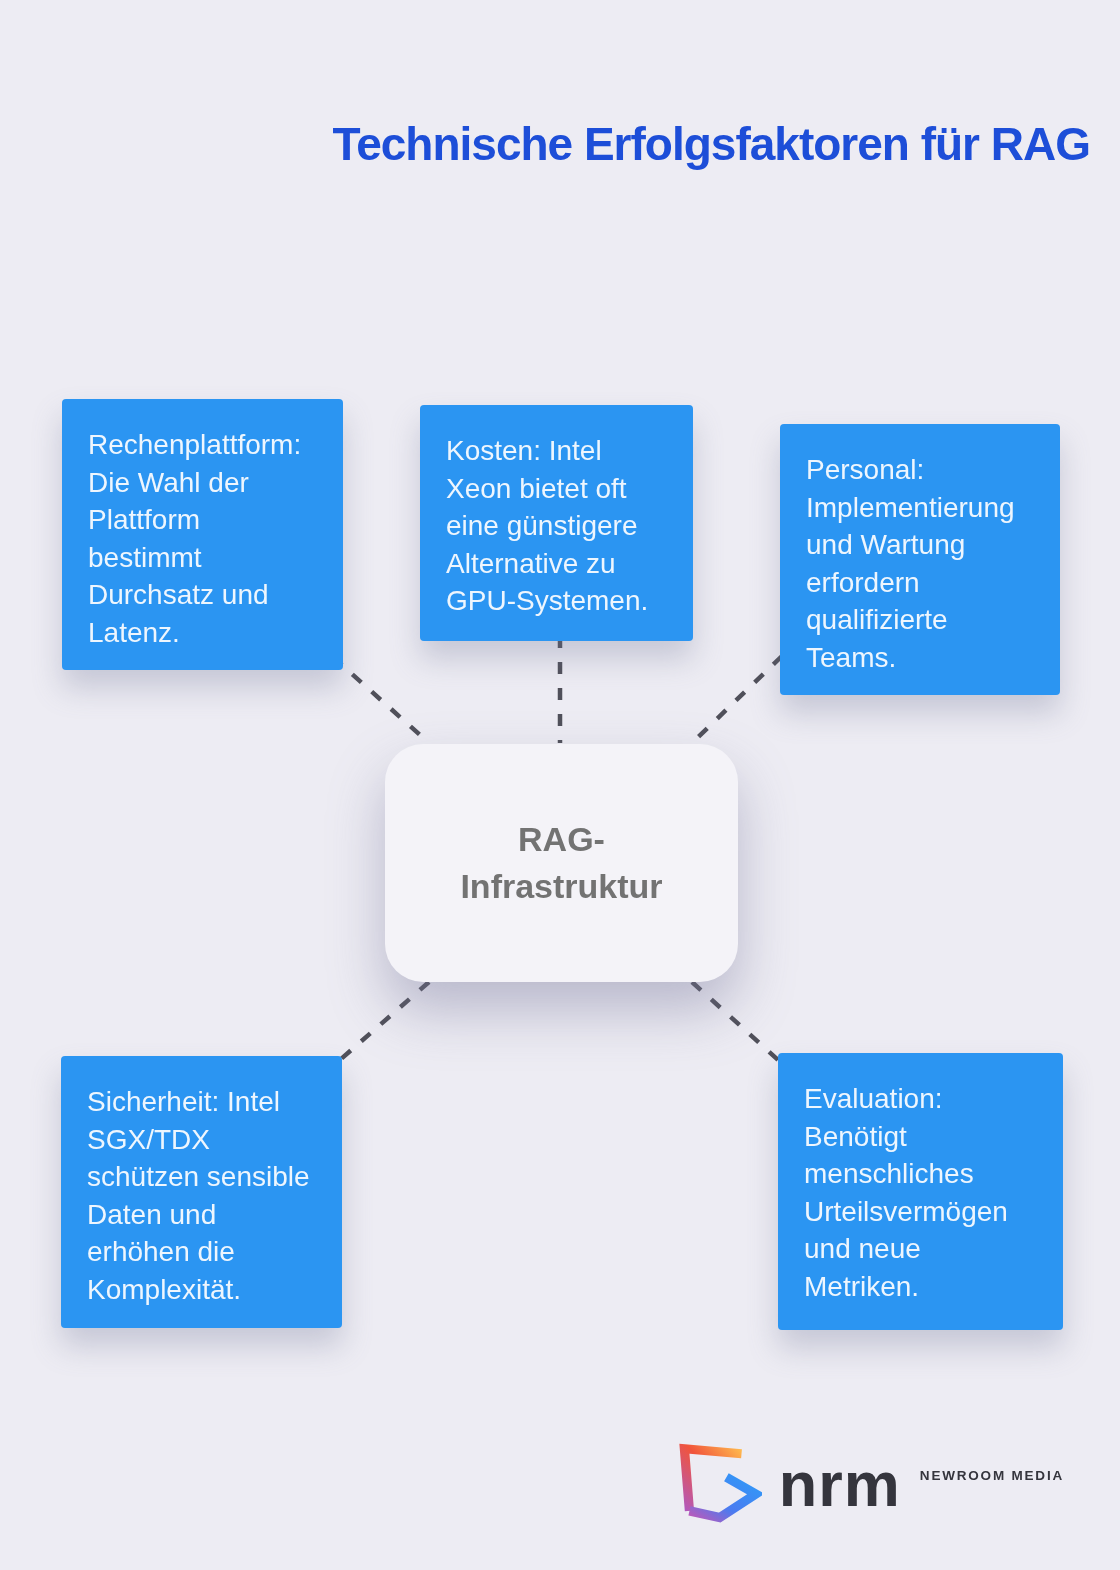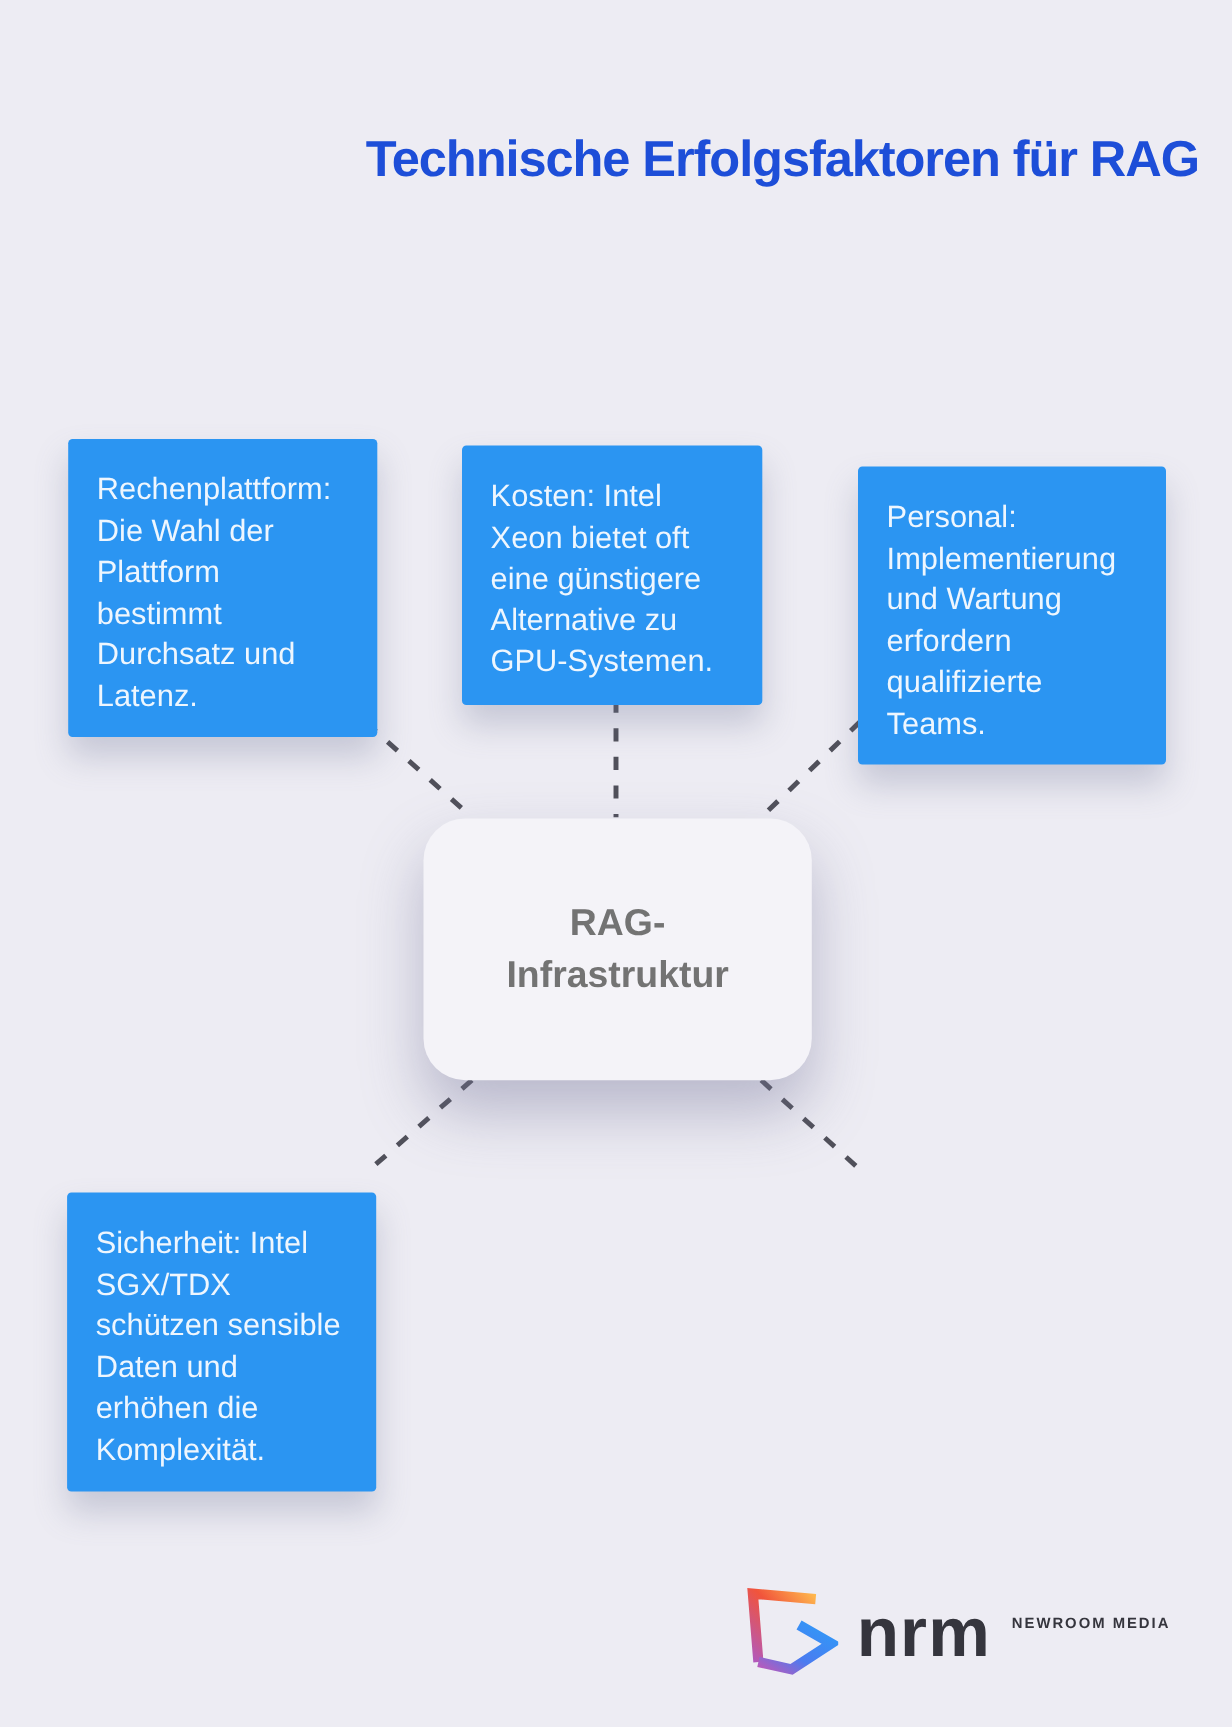--- a/index.html
+++ b/index.html
@@ -42,21 +42,21 @@
     border-radius: 4px;
     padding: 27px 26px;
     color: #eef6fe;
     font-size: 28px;
     line-height: 37.5px;
     box-shadow: 0 18px 30px rgba(110, 115, 150, 0.30);
   }
   #node-rechenplattform { left: 62px;  top: 399px; width: 281px; height: 271px; }
   #node-kosten          { left: 420px; top: 405px; width: 273px; height: 236px; }
   #node-personal        { left: 780px; top: 399px; width: 280px; height: 271px; margin-top: 25px; }
-  #node-sicherheit      { left: 61px;  top: 1056px; width: 281px; height: 272px; margin-top: 28px; }
+  #node-sicherheit      { left: 61px;  top: 1056px; width: 281px; height: 272px; }
   #node-evaluation      { left: 778px; top: 1053px; width: 285px; height: 277px; }
   .center-node {
     position: absolute;
     left: 385px;
     top: 744px;
     width: 353px;
     height: 238px;
     box-sizing: border-box;
     background: #f4f3f8;
     border-radius: 38px;
@@ -137,20 +137,23 @@
   </div>
 
   <div class="center-node">
     <div class="label">RAG-Infrastruktur</div>
   </div>
 
   <div class="node" id="node-sicherheit">
     <span>Sicherheit: Intel SGX/TDX schützen sensible Daten und erhöhen die Komplexität.</span>
   </div>
 
+  <div class="node" id="node-evaluation">
+    <span>Evaluation: Benötigt menschliches Urteilsvermögen und neue Metriken.</span>
+  </div>
 
   <div class="logo">
     <svg class="logo-mark" viewBox="0 0 100 100" aria-hidden="true">
       <defs>
         <linearGradient id="nrm-warm" x1="1" y1="0" x2="0" y2="1">
           <stop offset="0" stop-color="#ffbc4e"></stop>
           <stop offset="0.45" stop-color="#f1543b"></stop>
           <stop offset="1" stop-color="#b059c0"></stop>
         </linearGradient>
         <linearGradient id="nrm-cool" x1="0" y1="1" x2="1" y2="0">

